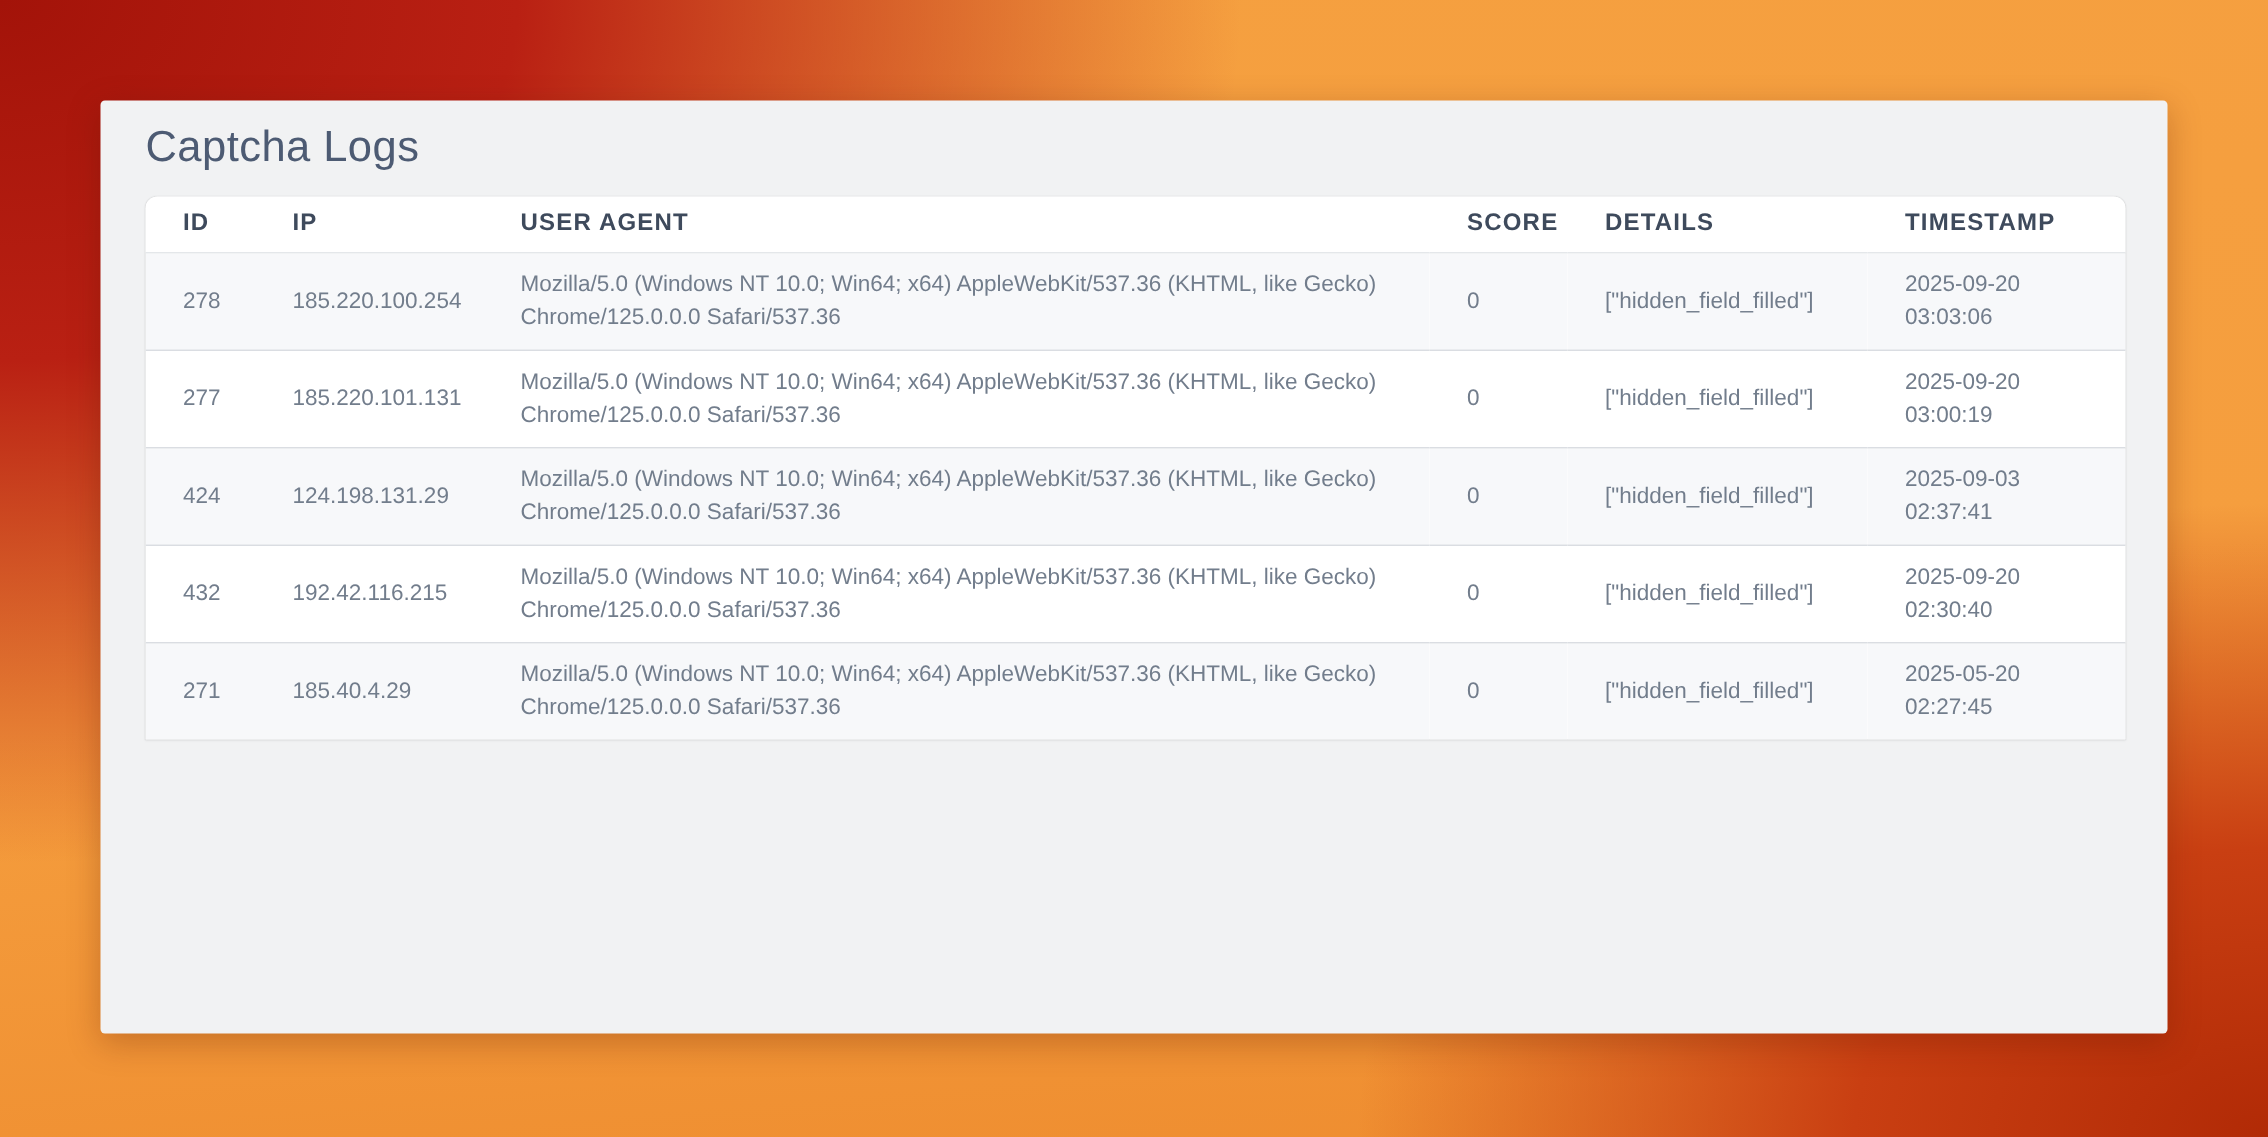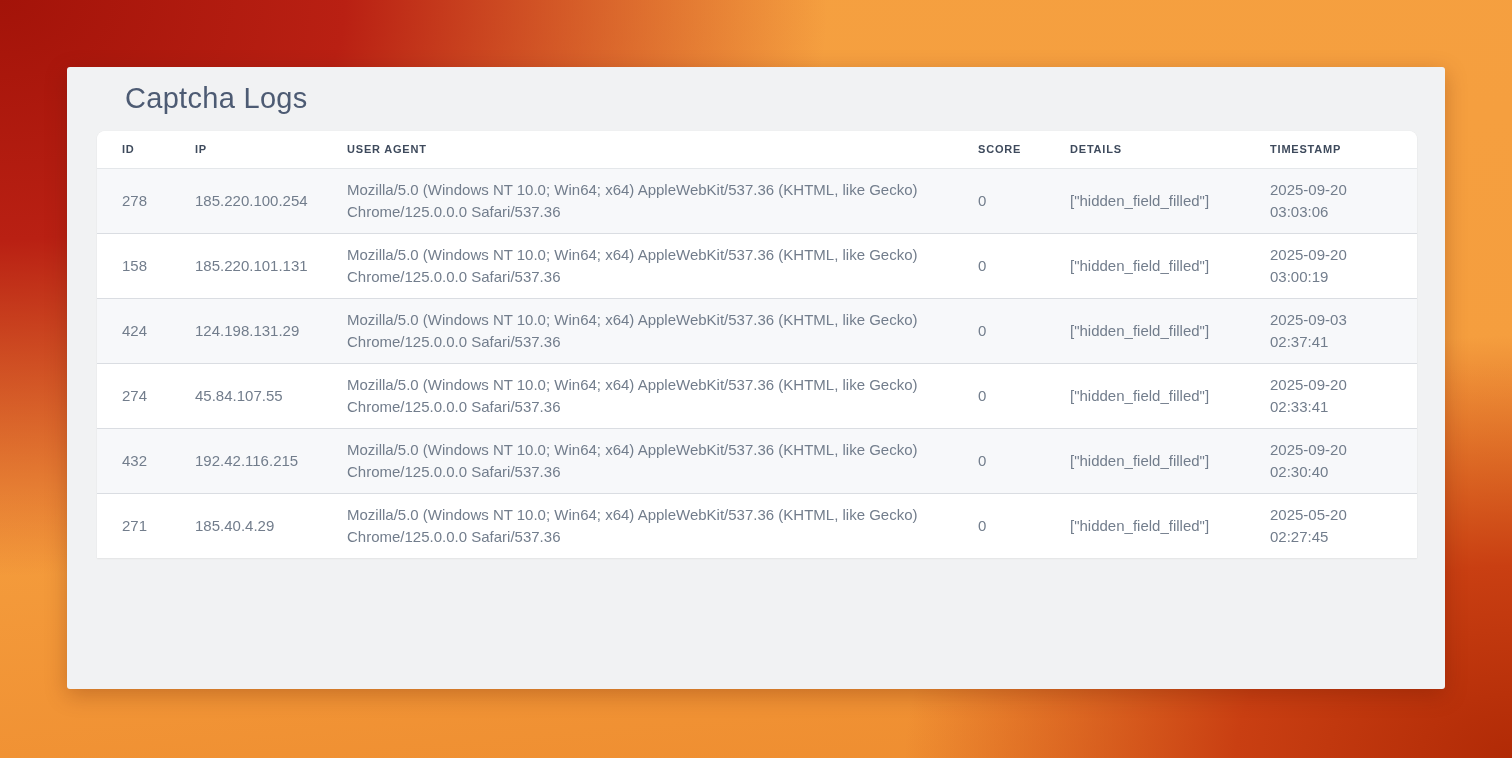--- a/index.html
+++ b/index.html
@@ -34,21 +34,20 @@
     overflow: hidden;
   }
 
   .page-title {
     font-size: 29px;
     font-weight: 500;
     letter-spacing: 0.3px;
     color: #4d5b73;
     line-height: 30px;
     margin-bottom: 18px;
-    margin-left: 28px;
   }
 
   .table-wrap {
     background: #ffffff;
     border-radius: 8px 8px 0 0;
     overflow: hidden;
     box-shadow: 0 0 1px rgba(0,0,0,0.10), 0 1px 2px rgba(0,0,0,0.05);
   }
 
   table {
@@ -62,21 +61,21 @@
   col.c-ua        { width: 631px; }
   col.c-score     { width: 92px;  }
   col.c-details   { width: 200px; }
   col.c-timestamp { width: 172px; }
 
   thead th {
     height: 37px;
     padding: 0 10px 0 25px;
     text-align: left;
     vertical-align: middle;
-    font-size: 11px;
+    font-size: 16px;
     font-weight: 700;
     letter-spacing: 0.8px;
     color: #3e4a5c;
     background: #ffffff;
     border-bottom: 1px solid #e4e7ea;
     white-space: nowrap;
   }
 
   tbody tr { height: 46px; }
 
@@ -126,42 +125,34 @@
       <tbody>
         <tr>
           <td>278</td>
           <td>185.220.100.254</td>
           <td class="cell-ua">Mozilla/5.0 (Windows NT 10.0; Win64; x64) AppleWebKit/537.36 (KHTML, like Gecko) Chrome/125.0.0.0 Safari/537.36</td>
           <td>0</td>
           <td>["hidden_field_filled"]</td>
           <td class="cell-timestamp">2025-09-20 03:03:06</td>
         </tr>
         <tr>
-          <td>158</td>
+          <td>277</td>
           <td>185.220.101.131</td>
           <td class="cell-ua">Mozilla/5.0 (Windows NT 10.0; Win64; x64) AppleWebKit/537.36 (KHTML, like Gecko) Chrome/125.0.0.0 Safari/537.36</td>
           <td>0</td>
           <td>["hidden_field_filled"]</td>
           <td class="cell-timestamp">2025-09-20 03:00:19</td>
         </tr>
         <tr>
           <td>424</td>
           <td>124.198.131.29</td>
           <td class="cell-ua">Mozilla/5.0 (Windows NT 10.0; Win64; x64) AppleWebKit/537.36 (KHTML, like Gecko) Chrome/125.0.0.0 Safari/537.36</td>
           <td>0</td>
           <td>["hidden_field_filled"]</td>
           <td class="cell-timestamp">2025-09-03 02:37:41</td>
-        </tr>
-        <tr>
-          <td>274</td>
-          <td>45.84.107.55</td>
-          <td class="cell-ua">Mozilla/5.0 (Windows NT 10.0; Win64; x64) AppleWebKit/537.36 (KHTML, like Gecko) Chrome/125.0.0.0 Safari/537.36</td>
-          <td>0</td>
-          <td>["hidden_field_filled"]</td>
-          <td class="cell-timestamp">2025-09-20 02:33:41</td>
         </tr>
         <tr>
           <td>432</td>
           <td>192.42.116.215</td>
           <td class="cell-ua">Mozilla/5.0 (Windows NT 10.0; Win64; x64) AppleWebKit/537.36 (KHTML, like Gecko) Chrome/125.0.0.0 Safari/537.36</td>
           <td>0</td>
           <td>["hidden_field_filled"]</td>
           <td class="cell-timestamp">2025-09-20 02:30:40</td>
         </tr>
         <tr>

